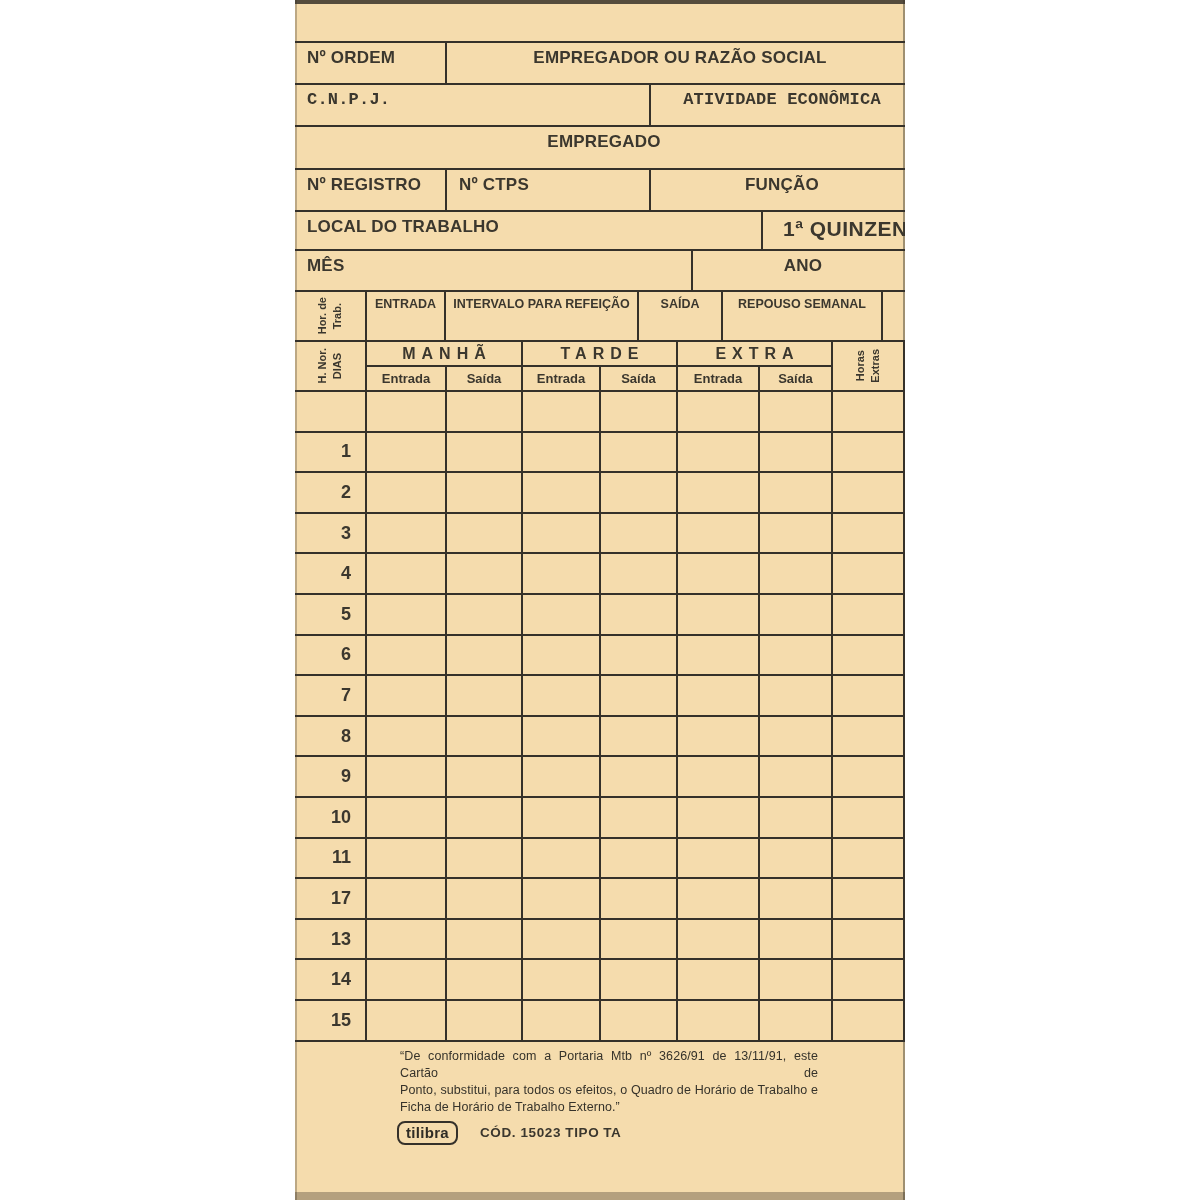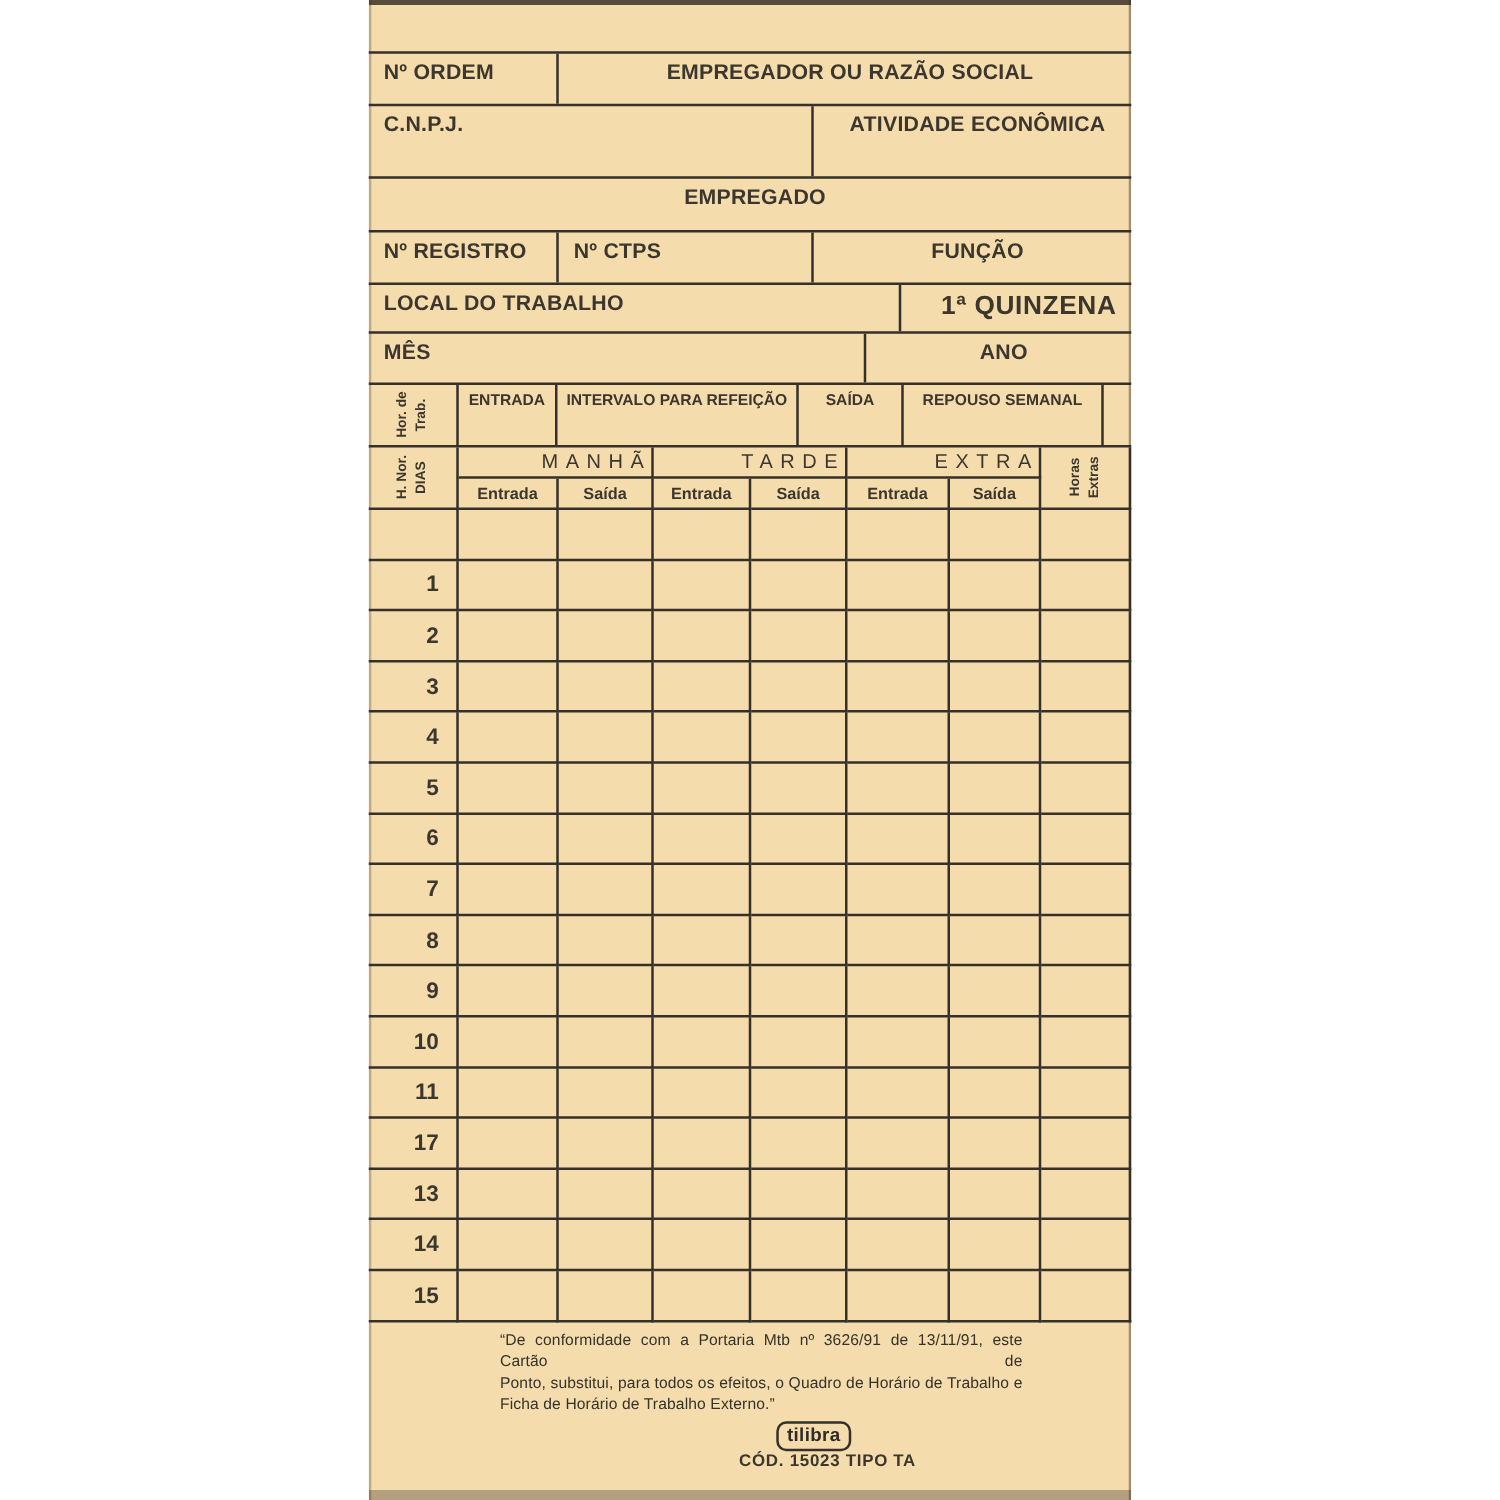--- a/index.html
+++ b/index.html
@@ -76,43 +76,43 @@
     display:grid;
     grid-template-columns:72px 80px 76px 78px 77px 82px 73px 72px;
   }
   .thead{grid-template-rows:25px 25px;}
   .cell{
     border-right:2px solid var(--line);
     border-bottom:2px solid var(--line);
     overflow:hidden;
   }
   .th-group{
-    font-weight:normal;font-size:16px;letter-spacing:6px;
-    text-align:right;line-height:24px;text-indent:6px;
+    font-weight:bold;font-size:16px;letter-spacing:6px;
+    text-align:center;line-height:24px;text-indent:6px;
   }
   .th-sub{
     font-size:13px;text-align:center;line-height:23px;font-weight:bold;
   }
   .th-span{grid-row:1/3;}
   .tbody{grid-auto-rows:40.6px;}
   .day-num{
     font-weight:bold;font-size:18px;
     text-align:right;padding-right:14px;
     display:flex;align-items:center;justify-content:flex-end;
   }
   
   .footer{padding:6px 0 0 105px;}
   .note{width:418px;}
   .note-line{
     font-size:12.5px;line-height:17px;
     text-align:justify;text-align-last:justify;
     white-space:normal;color:#35322a;letter-spacing:.1px;
   }
   .note-line.last{text-align-last:left;}
-  .brand-row{display:flex;align-items:center;margin-top:5px;margin-left:-3px;flex-direction:column;}
+  .brand-row{display:flex;align-items:center;margin-top:5px;margin-left:-3px;}
   .brand-box{
     border:2.5px solid var(--line);
     border-radius:8px;
     padding:1px 7px 2px 7px;
     font-size:15px;font-weight:bold;letter-spacing:.3px;
     color:#2f2c25;
   }
   .code{
     margin-left:22px;font-size:13.5px;font-weight:bold;letter-spacing:.6px;
   }
@@ -123,37 +123,37 @@
 
 <div class="card">
 
   <div class="row" style="height:43px;"></div>
 
   <div class="row" style="height:42px;">
     <div class="fcell" style="width:152px;">Nº ORDEM</div>
     <div class="fcell grow">EMPREGADOR OU RAZÃO SOCIAL</div>
   </div>
 
-  <div class="row" style="height:58px;">
+  <div class="row" style="height:42px;font-family:Liberation Mono, monospace;">
     <div class="fcell" style="width:356px;">C.N.P.J.</div>
     <div class="fcell grow">ATIVIDADE ECONÔMICA</div>
   </div>
 
   <div class="row" style="height:43px;">
     <div class="fcell grow">EMPREGADO</div>
   </div>
 
   <div class="row" style="height:42px;">
     <div class="fcell" style="width:152px;">Nº REGISTRO</div>
     <div class="fcell" style="width:204px;">Nº CTPS</div>
     <div class="fcell grow">FUNÇÃO</div>
   </div>
 
   <div class="row" style="height:39px;">
-    <div class="fcell" style="width:426px;">LOCAL DO TRABALHO</div>
+    <div class="fcell" style="width:468px;">LOCAL DO TRABALHO</div>
     <div class="fcell grow quinzena">1ª QUINZENA</div>
   </div>
 
   <div class="row" style="height:41px;">
     <div class="fcell" style="width:398px;">MÊS</div>
     <div class="fcell grow">ANO</div>
   </div>
 
   <div class="sched">
     <div class="scell rot" style="width:72px;">

